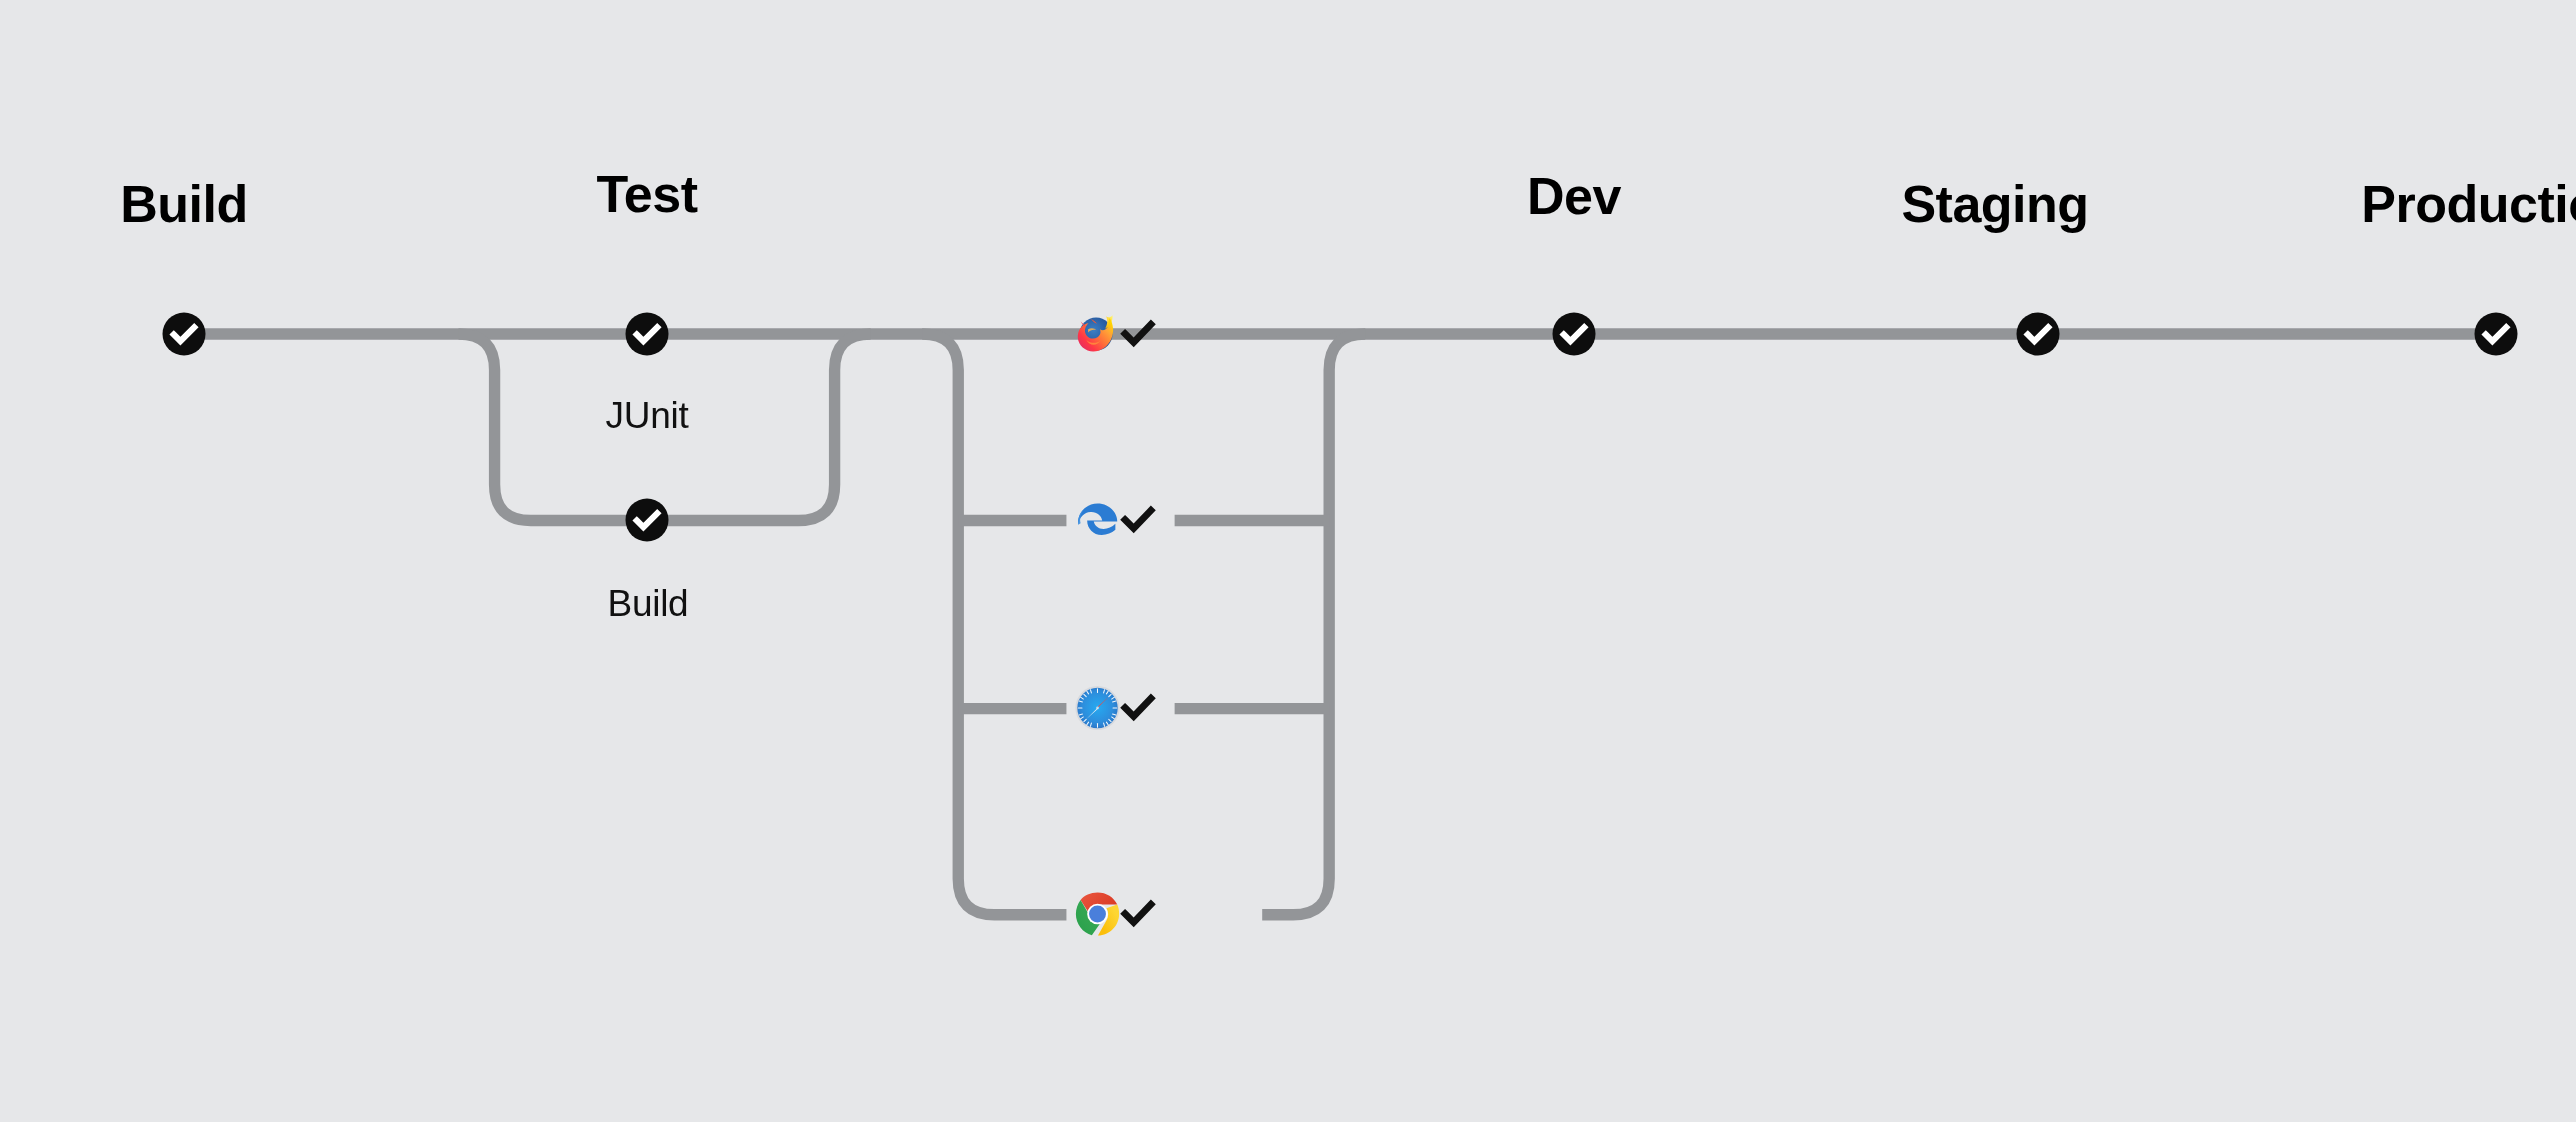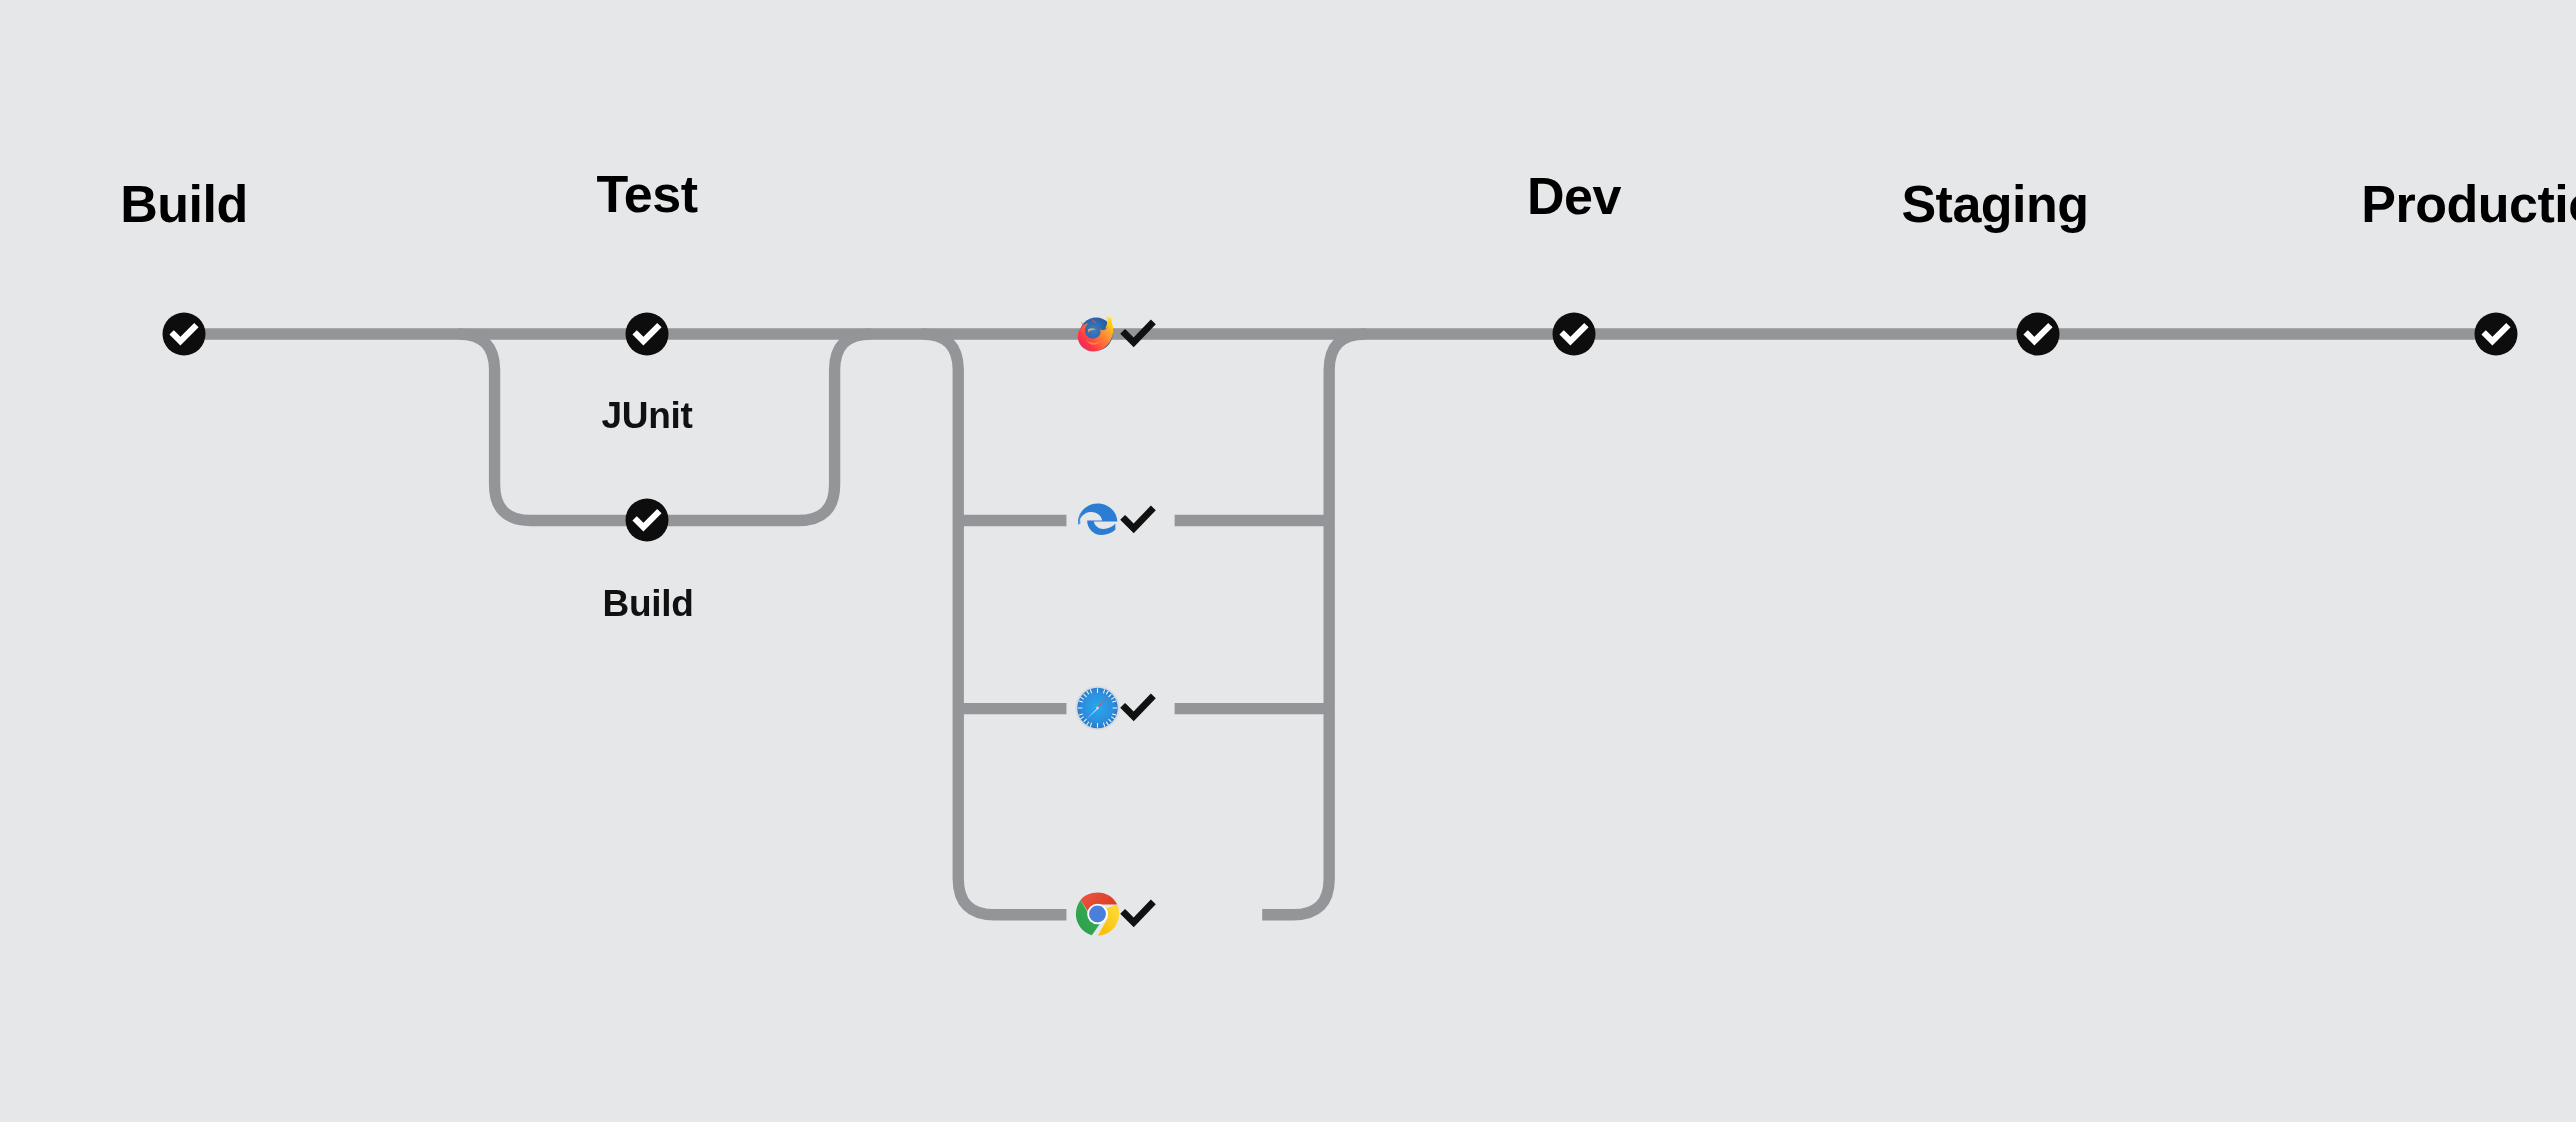--- a/index.html
+++ b/index.html
@@ -11,21 +11,21 @@
     overflow:hidden;position:relative;
   }
   #stage{position:absolute;inset:0;width:2765px;height:1123px;}
   .diagram{position:absolute;top:0;left:0;width:2765px;height:1123px;}
   .stage-label{
     position:absolute;font-weight:bold;font-size:52px;color:#000;
     white-space:nowrap;transform:translateX(-50%);
     letter-spacing:-0.5px;line-height:1;
   }
   .sub-label{
-    position:absolute;font-weight:bold;font-size:37px;color:#111;
+    position:absolute;font-weight:normal;font-size:37px;color:#111;
     white-space:nowrap;transform:translateX(-50%);
     letter-spacing:-0.3px;line-height:1;
   }
   .node{
     position:absolute;width:43px;height:43px;border-radius:50%;
     background:#0d0d0d;transform:translate(-50%,-50%);
   }
   .node svg{position:absolute;left:0;top:0;width:43px;height:43px;}
   .browser-item{
     position:absolute;transform:translate(-50%,-50%);

